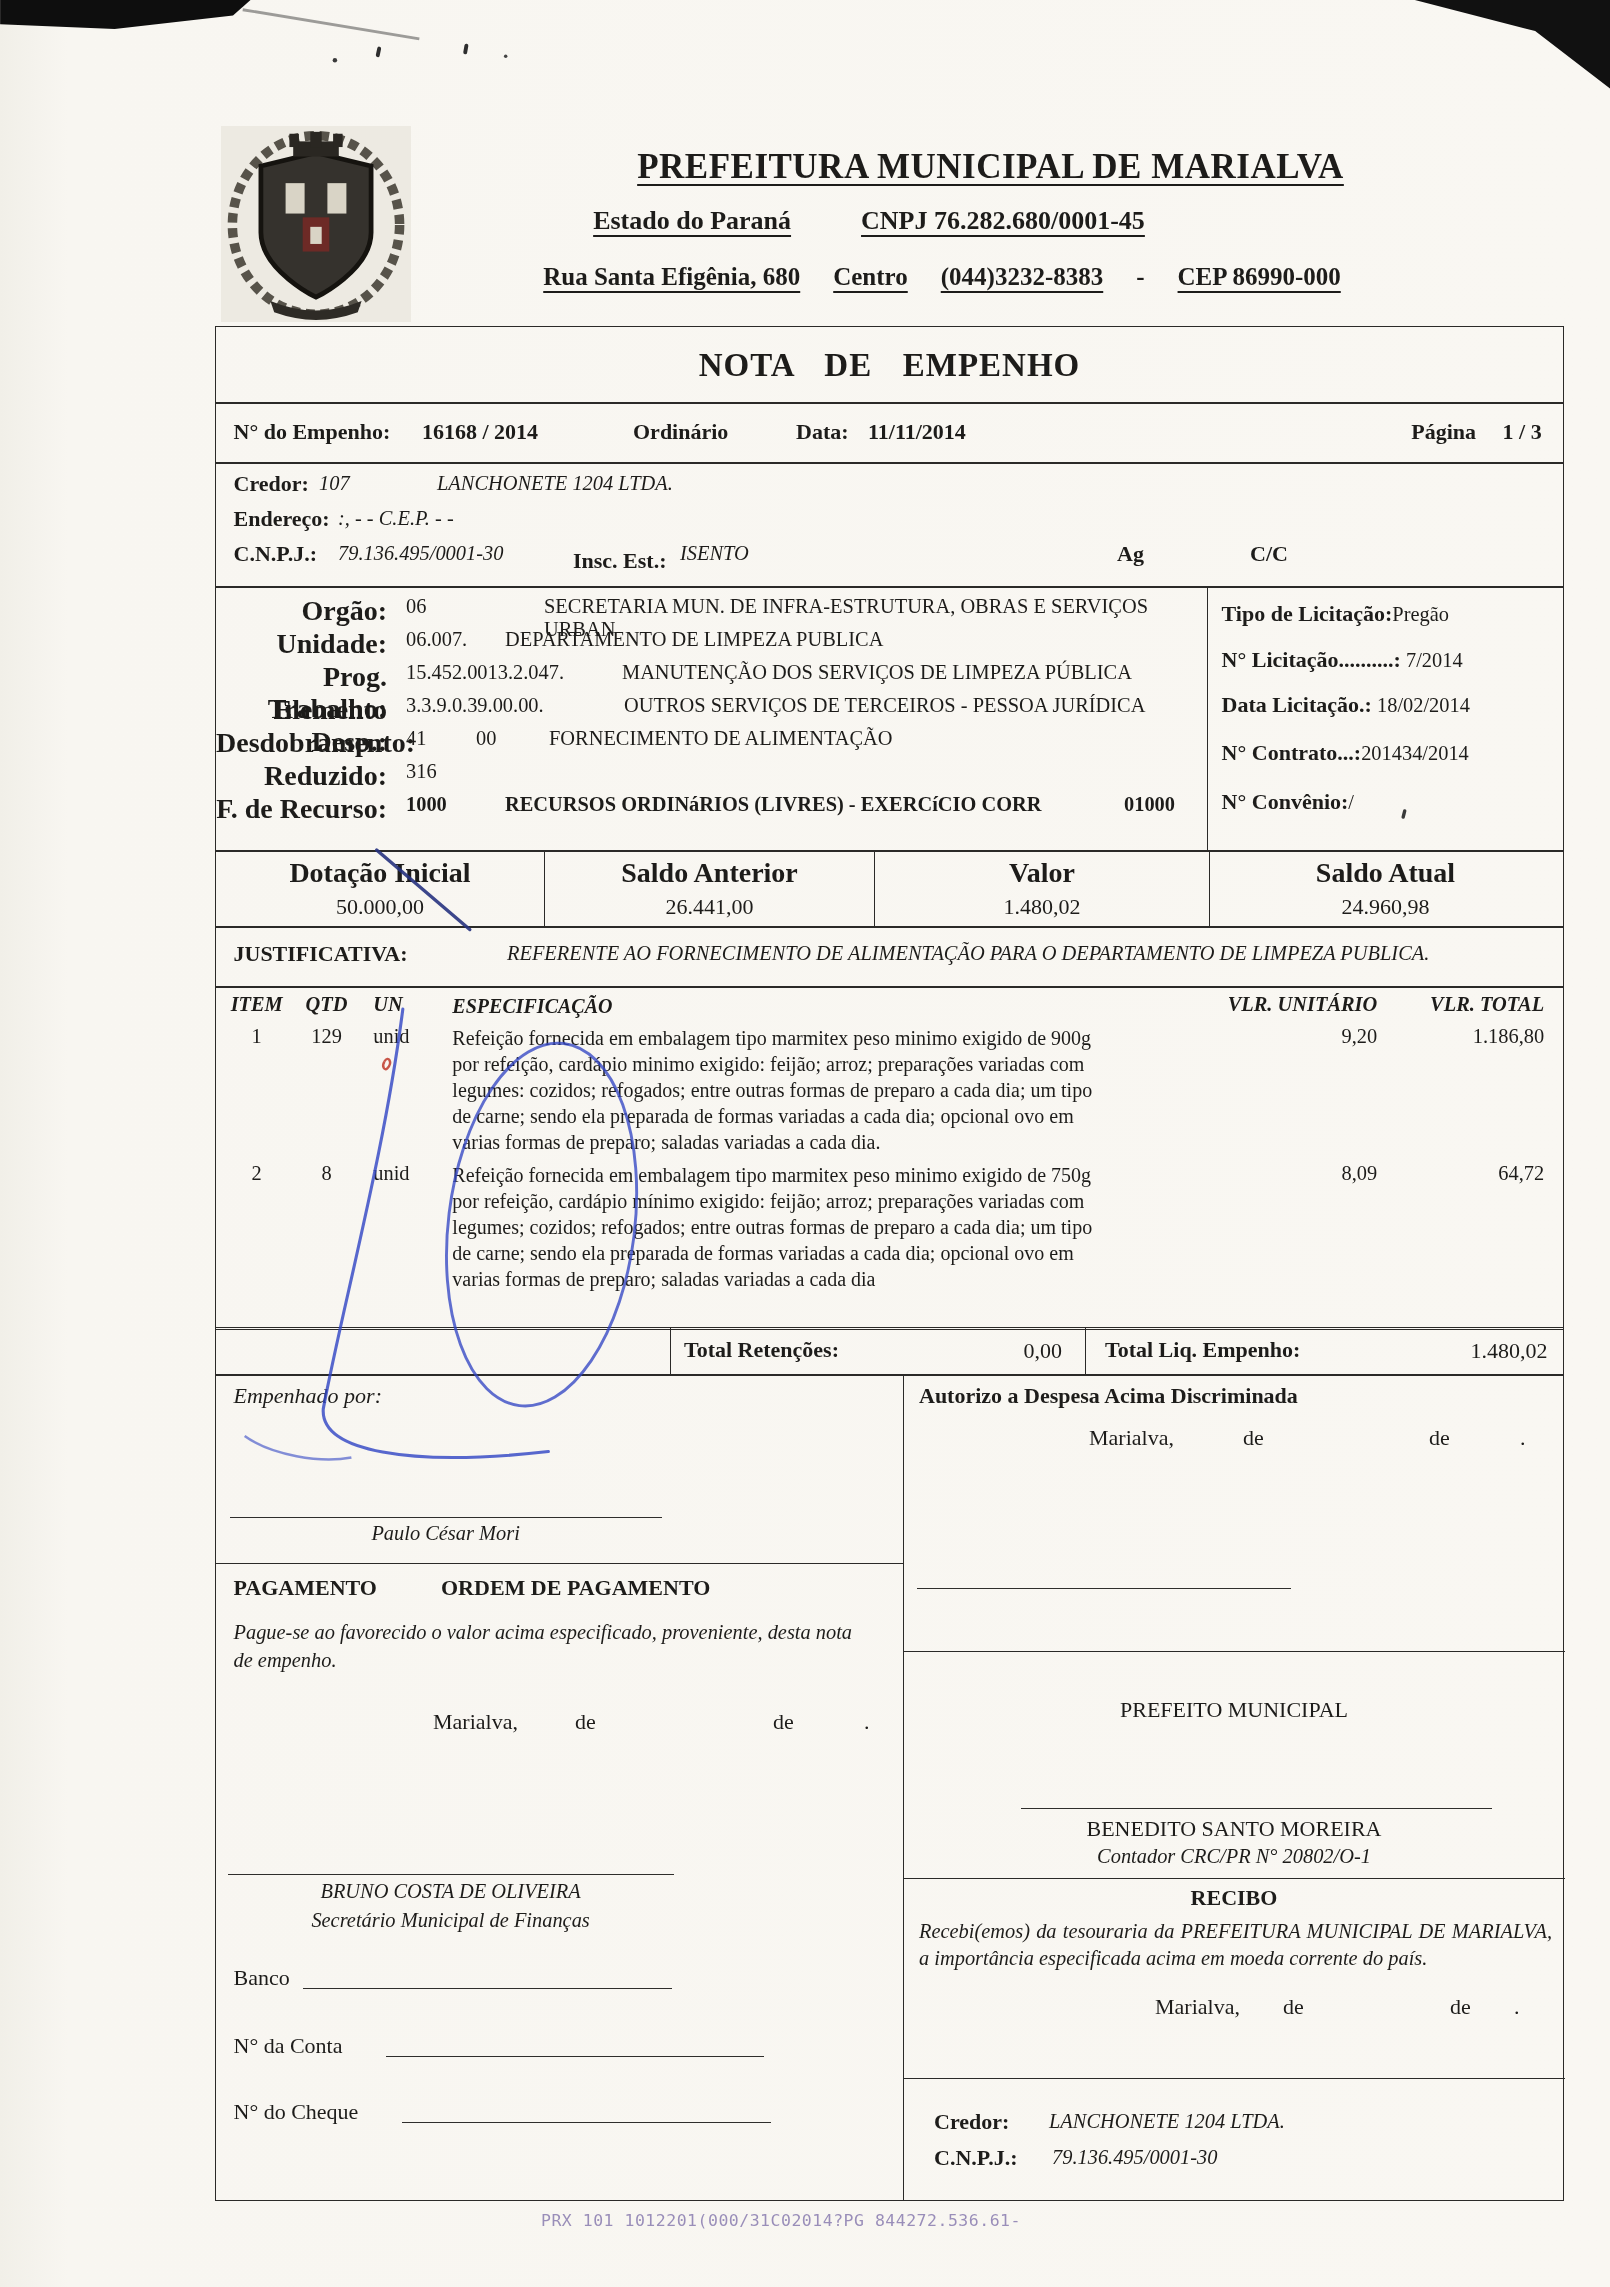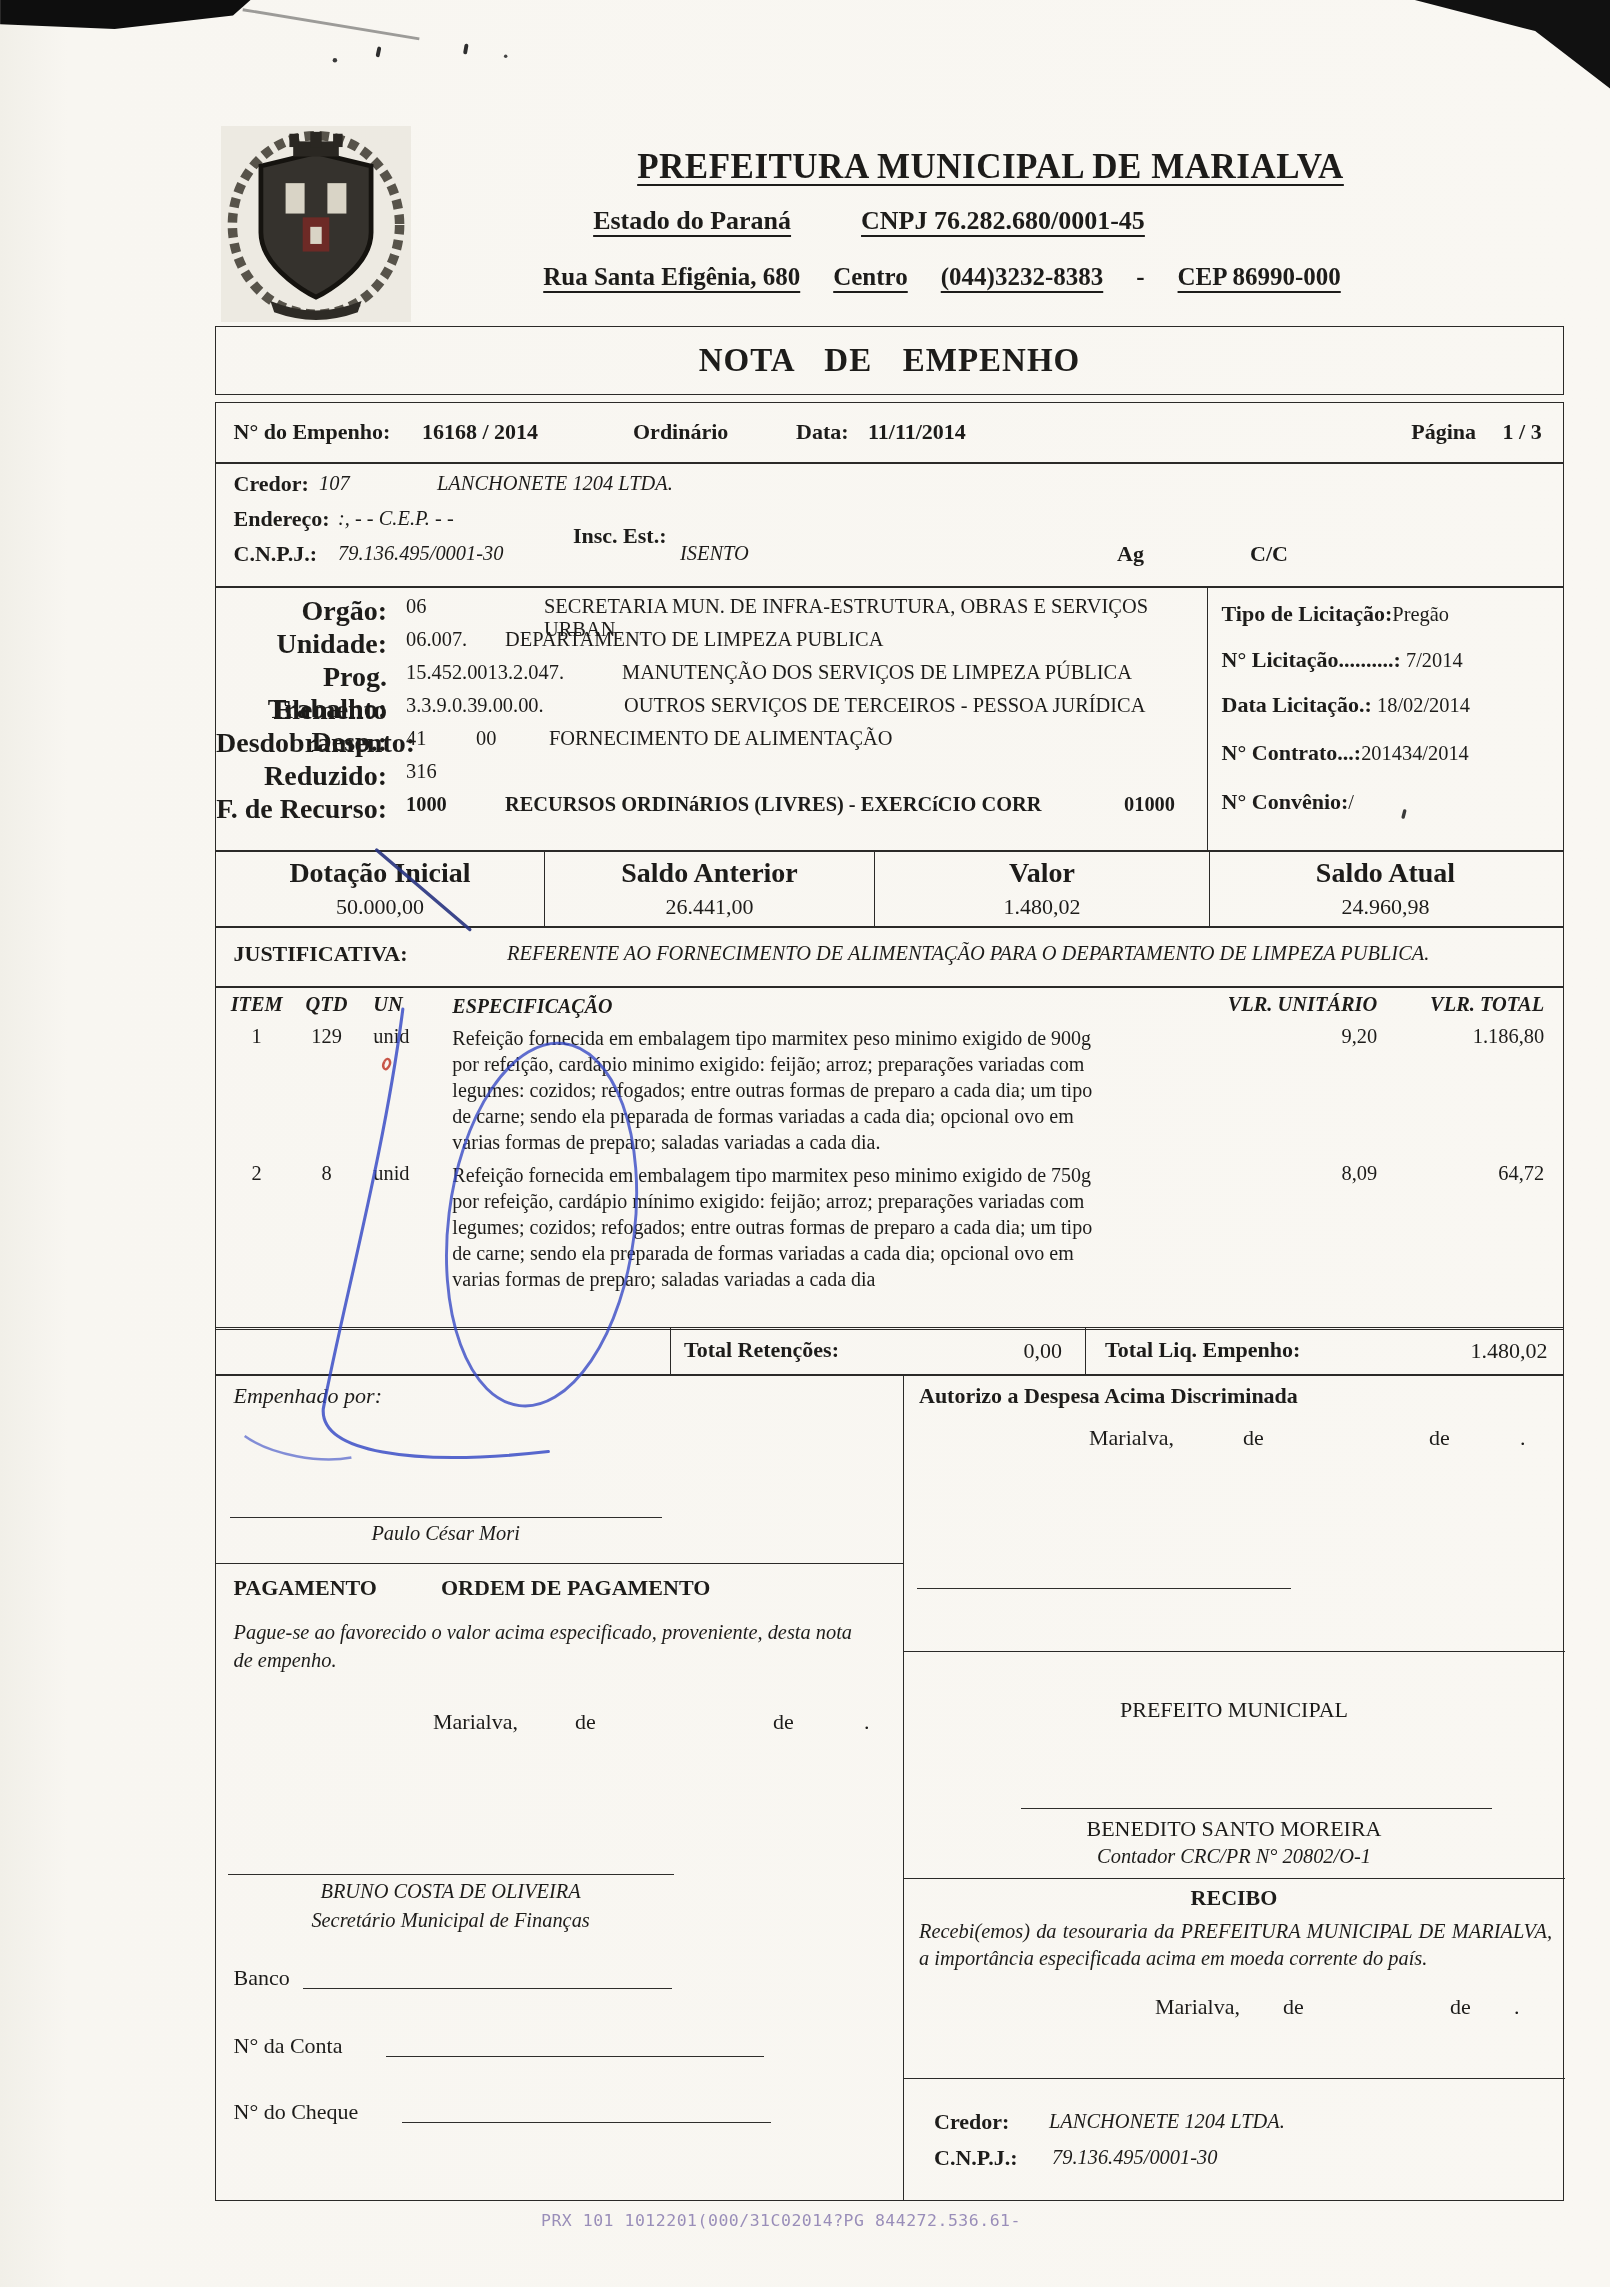--- a/index.html
+++ b/index.html
@@ -91,21 +91,21 @@
       <div class="h-line3">
         <span class="b u">Rua Santa Efigênia, 680</span>
         <span class="b u">Centro</span>
         <span class="b u">(044)3232-8383</span>
         <span class="b">-</span>
         <span class="b u">CEP 86990-000</span>
       </div>
     </div>
   </div>
 
-  <div class="sec box nota" style="left:215px;top:326px;width:1349px;height:69px;">
+  <div class="sec box nota" style="left:215px;top:326px;width:1349px;height:78px;">
     <span>NOTA DE EMPENHO</span>
   </div>
 
   <div class="sec box" style="left:215px;top:402px;width:1349px;height:62px;">
     <span class="abs b t23" style="left:17.5px;top:15.5px;">N° do Empenho:</span>
     <span class="abs b t23" style="left:206px;top:15.5px;">16168 / 2014</span>
     <span class="abs b t23" style="left:417px;top:15.5px;">Ordinário</span>
     <span class="abs b t23" style="left:580px;top:15.5px;">Data:</span>
     <span class="abs b t23" style="left:652px;top:15.5px;">11/11/2014</span>
     <span class="abs b t23" style="right:87px;top:15.5px;">Página</span>
@@ -113,21 +113,21 @@
   </div>
 
   <div class="sec box" style="left:215px;top:462px;width:1349px;height:126px;">
     <span class="abs b t22" style="left:17.5px;top:7.8px;">Credor:</span>
     <span class="abs t21" style="left:103px;top:8.7px;">107</span>
     <span class="abs t21" style="left:221px;top:8.7px;">LANCHONETE 1204 LTDA.</span>
     <span class="abs b t22" style="left:17.5px;top:43px;">Endereço:</span>
     <span class="abs t21" style="left:122px;top:44px;">:, - - C.E.P. -  -</span>
     <span class="abs b t22" style="left:17.5px;top:78px;">C.N.P.J.:</span>
     <span class="abs t21" style="left:122px;top:79px;">79.136.495/0001-30</span>
-    <span class="abs b t22" style="left:357px;top:60px;font-family:Liberation Serif, serif;">Insc. Est.:</span>
+    <span class="abs b t22" style="left:357px;top:85px;font-family:Liberation Serif, serif;">Insc. Est.:</span>
     <span class="abs t21" style="left:464px;top:79px;">ISENTO</span>
     <span class="abs b t22" style="left:901px;top:78px;">Ag</span>
     <span class="abs b t22" style="left:1034px;top:78px;">C/C</span>
   </div>
 
   <div class="sec box" style="left:215px;top:586px;width:1349px;height:266px;">
     <div class="orow" style="top:7.8px;">
       <span class="lbl">Orgão:</span>
       <span class="code">06</span>
       <span class="desc" style="left:328px;">SECRETARIA MUN. DE INFRA-ESTRUTURA, OBRAS E SERVIÇOS URBAN</span>

